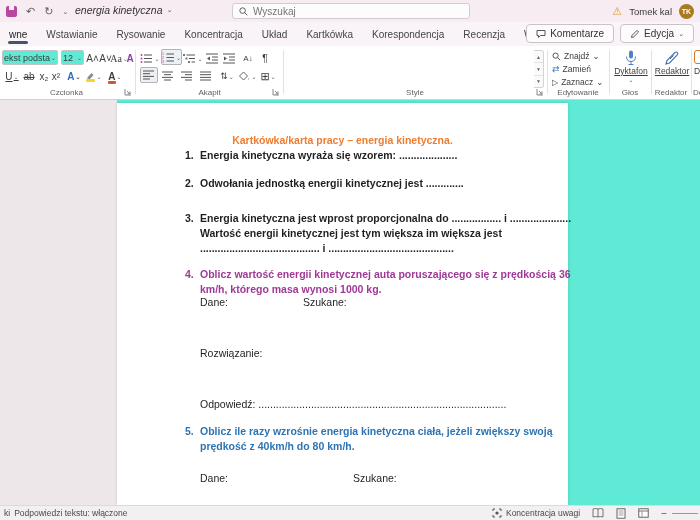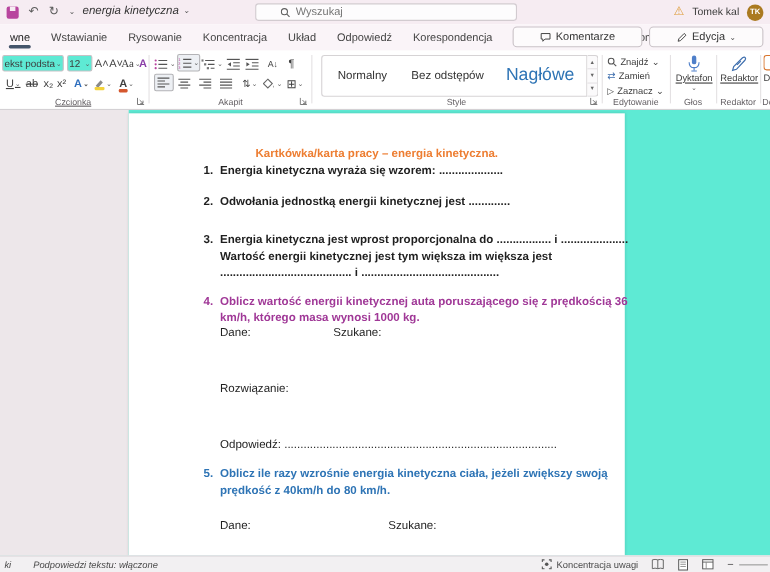--- a/index.html
+++ b/index.html
@@ -9,35 +9,35 @@
 
   
   .titlebar { position:absolute; left:0; top:0; width:700px; height:22px; background:#f6ecf2; }
   .qat { position:absolute; left:6px; top:0; height:22px; display:flex; align-items:center; gap:9px; }
   .save-ic { width:11px; height:11px; background:#b8459e; border-radius:2px; position:relative; }
   .save-ic::before { content:""; position:absolute; left:3px; top:0; width:5px; height:4px; background:#f6ecf2; }
   .qat-gl { font-size:11px; color:#5b5b5b; line-height:1; }
   .qat-sm { font-size:7px; color:#5b5b5b; line-height:1; }
   .doc-title { position:absolute; left:75px; top:4px; font-size:10.5px; color:#333; display:flex; gap:4px; align-items:center;font-style:italic; }
   .doc-title .chev { font-size:7px; color:#555; }
-  .searchbox { position:absolute; left:232px; top:3px; width:238px; height:16px; background:#fdfcfd; border:1px solid #d2cbd0; border-radius:3px; display:flex; align-items:center; padding:0 22px; gap:5px; }
+  .searchbox { position:absolute; left:232px; top:3px; width:238px; height:16px; background:#fdfcfd; border:1px solid #d2cbd0; border-radius:3px; display:flex; align-items:center; padding:0 6px; gap:5px; }
   .searchbox input { border:none; outline:none; background:transparent; font-size:10px; color:#5f5f5f; font-family:"Liberation Sans",sans-serif; width:180px; }
   .tb-right { position:absolute; right:6px; top:0; height:22px; display:flex; align-items:center; gap:7px; }
   .warn { color:#dd9a33; font-size:11px; line-height:1; }
   .uname { font-size:9.5px; color:#3b3b3b; }
   .avatar { width:15px; height:15px; border-radius:50%; background:#aa7a20; color:#fff; font-size:7px; font-weight:bold; display:flex; align-items:center; justify-content:center; }
 
   
   .tabrow { position:absolute; left:0; top:22px; width:700px; height:24px; background:#faf4f8; }
   .tabs { position:absolute; left:0; top:0; height:24px; display:flex; align-items:center; gap:17px; padding-left:8px; }
   .tab { font-size:10px; color:#444; white-space:nowrap; position:relative; padding:5px 1px; cursor:default; }
   .tab.active { color:#222; }
   .tab.active::after { content:""; position:absolute; left:0; right:0; bottom:1px; height:2.5px; background:#44546a; border-radius:2px; }
   .tabrow-right { position:absolute; right:6px; top:2px; display:flex; gap:6px; }
-  .pill-btn { height:19px; background:#fdfbfc; border:1px solid #c9c2c7; border-radius:4px; display:flex; align-items:center; gap:4px; padding:0 24px; font-size:10px; color:#333; }
+  .pill-btn { height:19px; background:#fdfbfc; border:1px solid #c9c2c7; border-radius:4px; display:flex; align-items:center; gap:4px; padding:0 9px; font-size:10px; color:#333; }
   .pill-btn .chev { font-size:7px; color:#555; }
 
   
   .ribbon { position:absolute; left:0; top:46px; width:700px; height:54px; background:#fff; border-bottom:1px solid #d4d1d4; }
   .rsep { position:absolute; top:4px; height:44px; width:1px; background:#e4e1e3; }
   .rgroup-label { position:absolute; bottom:2px; font-size:8px; color:#635f63; text-align:center; }
   .launcher { position:absolute; bottom:3px; width:8px; height:8px; }
   .rbtn { position:absolute; height:16px; display:flex; align-items:center; justify-content:center; gap:1px; font-size:10px; color:#3f3f3f; border-radius:2px; }
   .rbtn .chev { font-size:6px; color:#5a5a5a; }
   .rbtn.sel { background:#edf0f4; border:1px solid #b3b3b6; }
@@ -66,21 +66,21 @@
   .doc-leftstrip { position:absolute; left:0; top:0; width:117px; height:405px; background:#ede7ea; }
   .page { position:absolute; left:117px; top:3px; width:451px; height:402px; background:#fff; box-shadow:0 0 3px rgba(0,0,0,0.15); }
   .ptx { position:absolute; font-size:10.5px; font-weight:bold; color:#1f1f1f; line-height:15px; white-space:nowrap; }
   .ptx.reg { font-weight:normal; }
   .ph { color:#ED7D31; }
   .pq4 { color:#A03897; }
   .pq5 { color:#2E74B5; }
 
   
   .statusbar { position:absolute; left:0; top:505px; width:700px; height:15px; background:#f2f0f2; border-top:1px solid #dcd8db; font-size:8.5px; color:#4a4a4a; }
-  .sb-left { position:absolute; left:4px; top:0; height:14px; display:flex; align-items:center; gap:20px;font-style:italic; }
+  .sb-left { position:absolute; left:4px; top:0; height:14px; display:flex; align-items:center; gap:4px; }
   .sb-right { position:absolute; right:0; top:0; height:14px; display:flex; align-items:center; gap:12px; padding-right:2px; }
   .vicon { display:flex; align-items:center; }
 </style>
 </head>
 <body>
 
 <div id="app">
 
   <div class="titlebar">
     <div class="qat">
@@ -107,21 +107,21 @@
     </div>
   </div>
 
   <div class="tabrow">
     <div class="tabs">
       <span class="tab active">wne</span>
       <span class="tab">Wstawianie</span>
       <span class="tab">Rysowanie</span>
       <span class="tab">Koncentracja</span>
       <span class="tab">Układ</span>
-      <span class="tab">Odpowiedź</span>
+      <span class="tab">Kartkówka</span>
       <span class="tab">Korespondencja</span>
       <span class="tab">Recenzja</span>
       <span class="tab">Widok</span>
       <span class="tab">Pomoc</span>
     </div>
     <div class="tabrow-right">
       <div class="pill-btn">
         <svg class="ric" width="10" height="10" viewBox="0 0 10 10">
             <path d="M1 1.5 h8 v5 h-4.5 l-2 2 v-2 H1 z" fill="none" stroke="#444" stroke-width="0.9"></path>
           </svg>
@@ -176,21 +176,21 @@
       <span class="chev">⌄</span>
     </div>
     <div class="rbtn" style="left:106px; top:22px; width:18px;">
       <span class="clr-A"><span>A</span><span class="bar" style="background:#d5572e;"></span></span>
       <span class="chev">⌄</span>
     </div>
 
     <svg class="launcher" style="left:124px;" viewBox="0 0 8 8">
         <path d="M1 1 V7 H7 M3 3 L6 6 M6 3.5 V6 H3.5" fill="none" stroke="#6a6a6a" stroke-width="0.8"></path>
       </svg>
-    <div class="rgroup-label" style="left:0; width:133px;text-decoration:underline;">Czcionka</div>
+    <div class="rgroup-label" style="left:0; width:133px;">Czcionka</div>
     <div class="rsep" style="left:135px;"></div>
 
     <div class="rbtn" style="left:140px; top:4px; width:20px;">
       <svg class="ric" width="13" height="11" viewBox="0 0 13 11">
           <circle cx="1.5" cy="2" r="1" fill="#b8459e"></circle>
           <circle cx="1.5" cy="5.5" r="1" fill="#b8459e"></circle>
           <circle cx="1.5" cy="9" r="1" fill="#b8459e"></circle>
           <line x1="4" y1="2" x2="12" y2="2" stroke="#555" stroke-width="1"></line>
           <line x1="4" y1="5.5" x2="12" y2="5.5" stroke="#555" stroke-width="1"></line>
           <line x1="4" y1="9" x2="12" y2="9" stroke="#555" stroke-width="1"></line>
@@ -287,26 +287,20 @@
       <span>⊞</span>
       <span class="chev">⌄</span>
     </div>
 
     <svg class="launcher" style="left:272px;" viewBox="0 0 8 8">
         <path d="M1 1 V7 H7 M3 3 L6 6 M6 3.5 V6 H3.5" fill="none" stroke="#6a6a6a" stroke-width="0.8"></path>
       </svg>
     <div class="rgroup-label" style="left:138px; width:143px;">Akapit</div>
     <div class="rsep" style="left:283px;"></div>
 
-    <div class="stylegal">
-      <span class="styleitem" style="font-size:10.5px; margin-left:14px;">Normalny</span>
-      <span class="styleitem" style="font-size:10.5px; margin-left:22px;">Bez odstępów</span>
-      <span class="styleitem" style="font-size:16px; margin-left:20px; color:#2e74b5;">Nagłówe</span>
-
-    </div>
     <div class="sg-scroll">
       <span>▲</span>
       <span>▼</span>
       <span>▼</span>
     </div>
     <svg class="launcher" style="left:536px;" viewBox="0 0 8 8">
         <path d="M1 1 V7 H7 M3 3 L6 6 M6 3.5 V6 H3.5" fill="none" stroke="#6a6a6a" stroke-width="0.8"></path>
       </svg>
     <div class="rgroup-label" style="left:284px; width:262px;">Style</div>
     <div class="rsep" style="left:547px;"></div>

